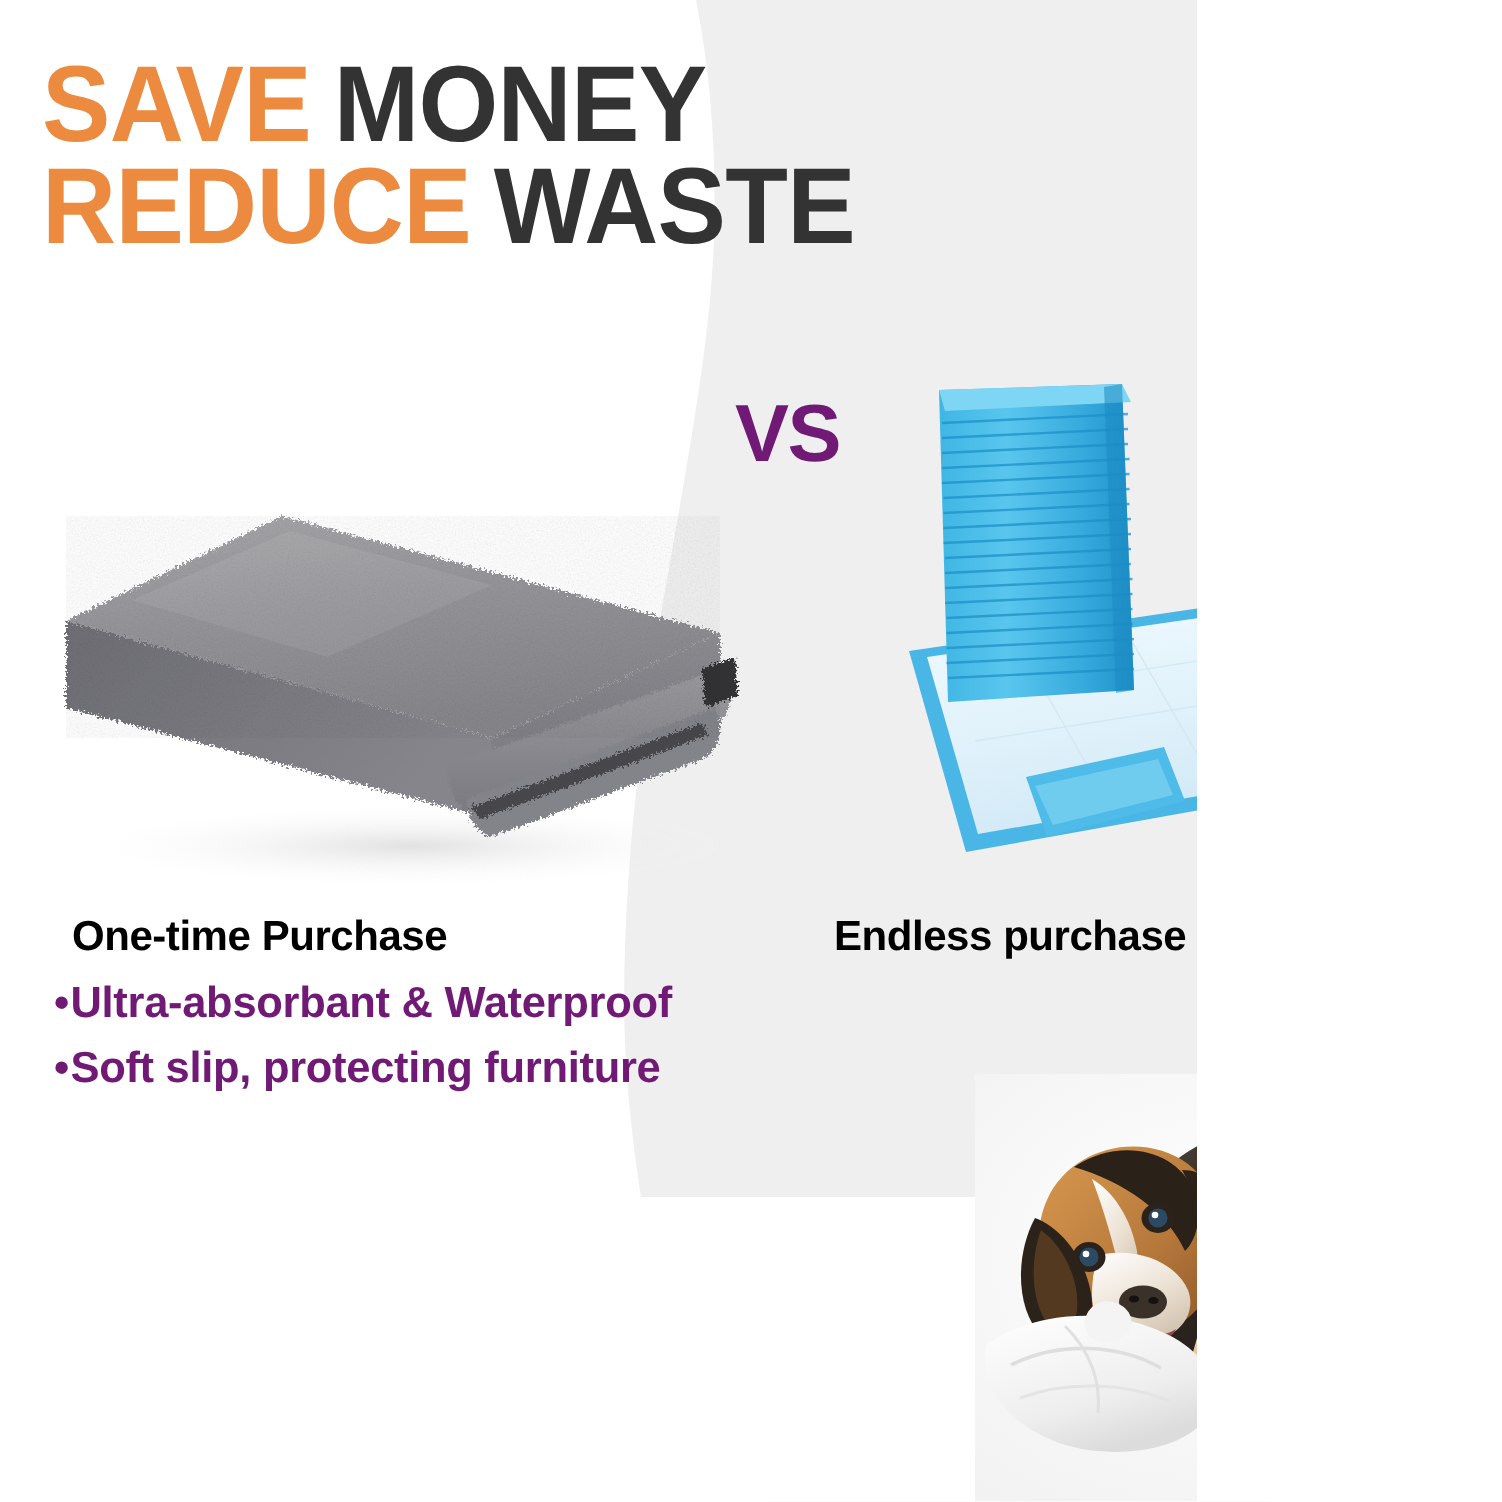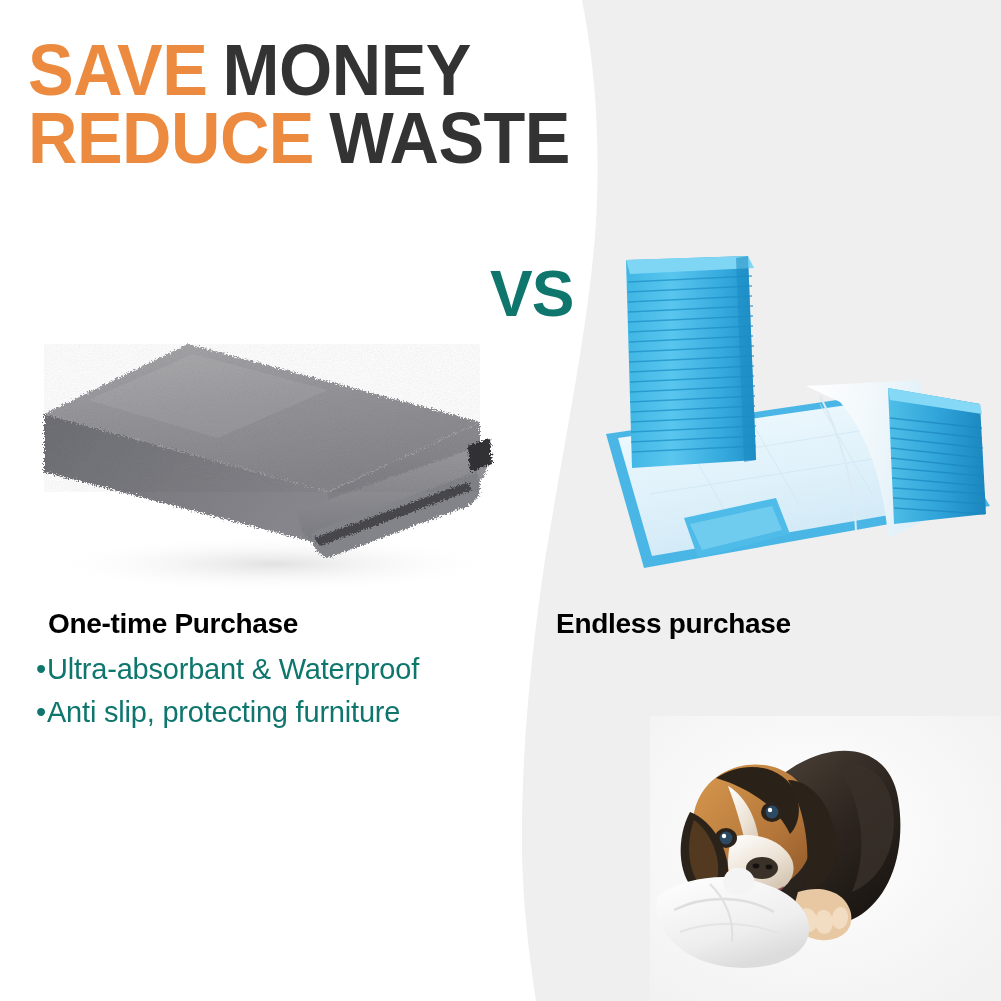--- a/index.html
+++ b/index.html
@@ -5,21 +5,21 @@
   html, body {
     margin: 0;
     padding: 0;
     background: #ffffff;
   }
   body {
     font-family: "Liberation Sans", sans-serif;
   }
   #canvas {
     position: relative;
-    width: 1001px;
+    width: 798px;
     height: 1001px;
     overflow: hidden;
     background: #ffffff;
   }
 
   
   #bg-right-panel {
     position: absolute;
     inset: 0;
     z-index: 0;
@@ -50,23 +50,23 @@
   .hl-accent { color: #EC8B3F; }
   .hl-dark   { color: #333333; }
   .hl-gap    { display: inline-block; width: 16px; }
 
   
   #vs-badge {
     position: absolute;
     left: 490px;
     top: 262px;
     z-index: 40;
-    font-size: 64px;
+    font-size: 54px;
     font-weight: bold;
-    color: #0f766e;
+    color: #701a75;
     font-family: "Liberation Sans Narrow", "Liberation Sans", sans-serif;
     letter-spacing: -1px;
     line-height: 1;
   }
 
   
   #blanket-image {
     position: absolute;
     left: 28px;
     top: 296px;
@@ -110,24 +110,25 @@
   #left-column .column-heading { padding-left: 12px; }
   #right-column .column-heading { padding-left: 8px; }
 
   .feature-list {
     list-style: none;
     margin: 0;
     padding: 0;
   }
   .feature-item {
     font-size: 29px;
-    color: #0f766e;
+    color: #701a75;
     line-height: 1.48;
     white-space: pre-wrap;
     letter-spacing: -0.2px;
+    font-weight: bold;
   }
   .feature-item::before {
     content: "\2022";
     margin-right: 1px;
   }
 </style>
 </head>
 <body>
 
 <div id="canvas">
@@ -396,21 +397,21 @@
     </g>
 
     <path d="M84,152 C96,150 106,158 104,168 C102,178 88,182 78,176
              C70,170 72,156 84,152 Z" fill="#f4f4f4"></path>
   </svg>
 
   <div class="column" id="left-column">
     <h2 class="column-heading">One-time Purchase</h2>
     <ul class="feature-list">
       <li class="feature-item">Ultra-absorbant &amp; Waterproof</li>
-      <li class="feature-item">Anti slip, protecting furniture</li>
+      <li class="feature-item">Soft slip, protecting furniture</li>
     </ul>
   </div>
 
   <div class="column" id="right-column">
     <h2 class="column-heading">Endless purchase</h2>
   </div>
 
 </div>
 
 </body></html>

